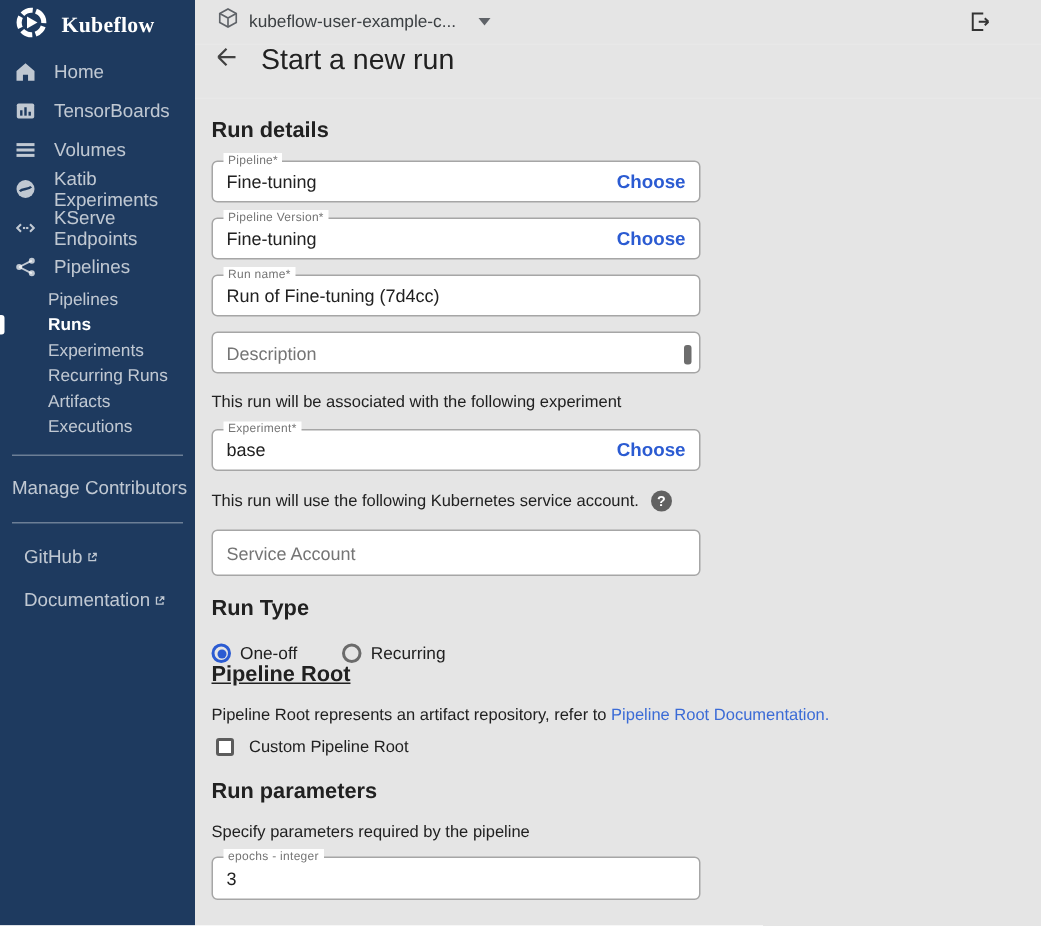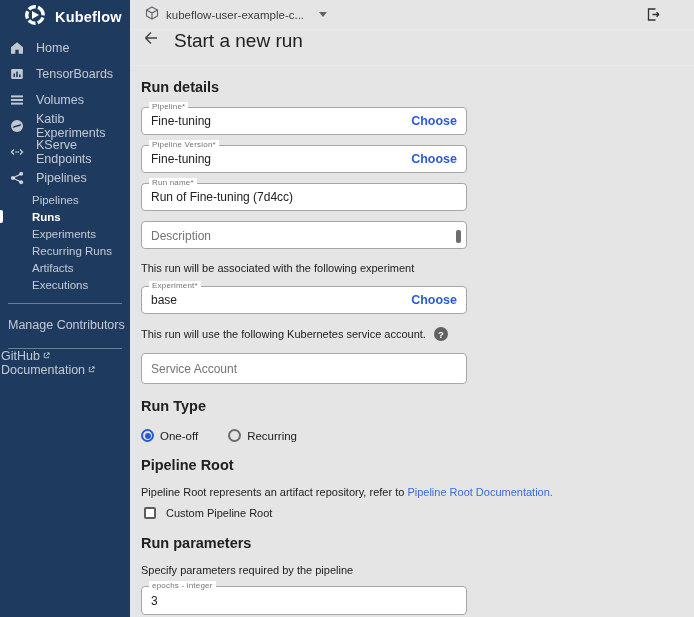--- a/index.html
+++ b/index.html
@@ -2,33 +2,33 @@
 <html><head>
 <meta charset="utf-8">
 <style>
   * { margin:0; padding:0; box-sizing:border-box; }
   html,body { background:#fff; }
   body { font-family:"Liberation Sans", sans-serif; }
   .app { position:relative; width:694px; height:617px; background:#fff; overflow:hidden; }
 
   
   .sidebar { position:absolute; left:0; top:0; width:130px; height:617px; background:#1e3a5f; color:rgba(255,255,255,0.72); }
-  .logo-row { display:flex; align-items:center; gap:9px; padding:6px 0 0 24px; height:28px; }
+  .logo-row { display:flex; align-items:center; gap:9px; padding:6px 0 0 10px; height:28px;font-family:Liberation Serif, serif; }
   .logo-row svg { flex:0 0 auto; }
   .logo-text { color:#fff; font-size:14.5px; font-weight:bold; letter-spacing:.2px; }
   .nav { margin-top:7px; }
   .nav-item { display:flex; align-items:center; gap:12px; height:26px; padding-left:10px; font-size:12.5px; cursor:pointer; }
   .nav-item .nicon { width:14px; height:14px; display:flex; align-items:center; justify-content:center; }
   .subnav { }
   .sub-item { position:relative; display:flex; align-items:center; height:17px; padding-left:32px; font-size:11.5px; cursor:pointer; }
   .sub-item.active { color:#fff; font-weight:bold; }
   .sub-item.active::before { content:""; position:absolute; left:0; top:2px; width:3px; height:13px; background:#fff; border-radius:0 2px 2px 0; }
   .side-divider { border-top:1px solid rgba(255,255,255,0.35); margin:10px 8px 0 8px; }
   .side-link { display:flex; align-items:center; padding-left:8px; font-size:12.5px; height:26px; margin-top:8px; cursor:pointer; }
-  .ext-link { display:flex; align-items:center; padding-left:1px; font-size:12.5px; cursor:pointer; }
+  .ext-link { display:flex; align-items:flex-end; padding-left:16px; font-size:12.5px; margin-top:15px; cursor:pointer; }
   .ext-ico { margin:-2px 0 0 3px; }
 
   
   .main { position:absolute; left:130px; top:0; width:564px; height:617px; background:#e5e5e5; }
   .topbar { height:30px; border-bottom:1px solid #e8e8e8; display:flex; align-items:center; padding:0 15px; }
   .ns-select { display:flex; align-items:center; gap:7px; cursor:pointer; }
   .ns-label { font-size:11.5px; color:#3c4043; }
   .caret { width:0; height:0; border-left:4px solid transparent; border-right:4px solid transparent; border-top:5px solid #5f6368; margin-left:8px; }
   .logout { margin-left:auto; margin-right:18px; cursor:pointer; display:flex; }
 
@@ -270,21 +270,21 @@
 
       <div class="h-section" style="margin-top:14px;">Run Type</div>
 
       <div class="radio-row">
         <span class="radio sel"></span>
         <span class="radio-label">One-off</span>
         <span class="radio unsel"></span>
         <span class="radio-label">Recurring</span>
       </div>
 
-      <div class="h-section" style="margin-top:15px;">Pipeline Root</div>
+      <div class="h-section" style="text-decoration:underline;">Pipeline Root</div>
 
       <div class="pr-text">
         <span>Pipeline Root represents an artifact repository, refer to </span><span class="pr-link">Pipeline Root Documentation.</span>
       </div>
 
       <div class="check-row">
         <span class="checkbox"></span>
         <span class="check-label">Custom Pipeline Root</span>
       </div>
 

